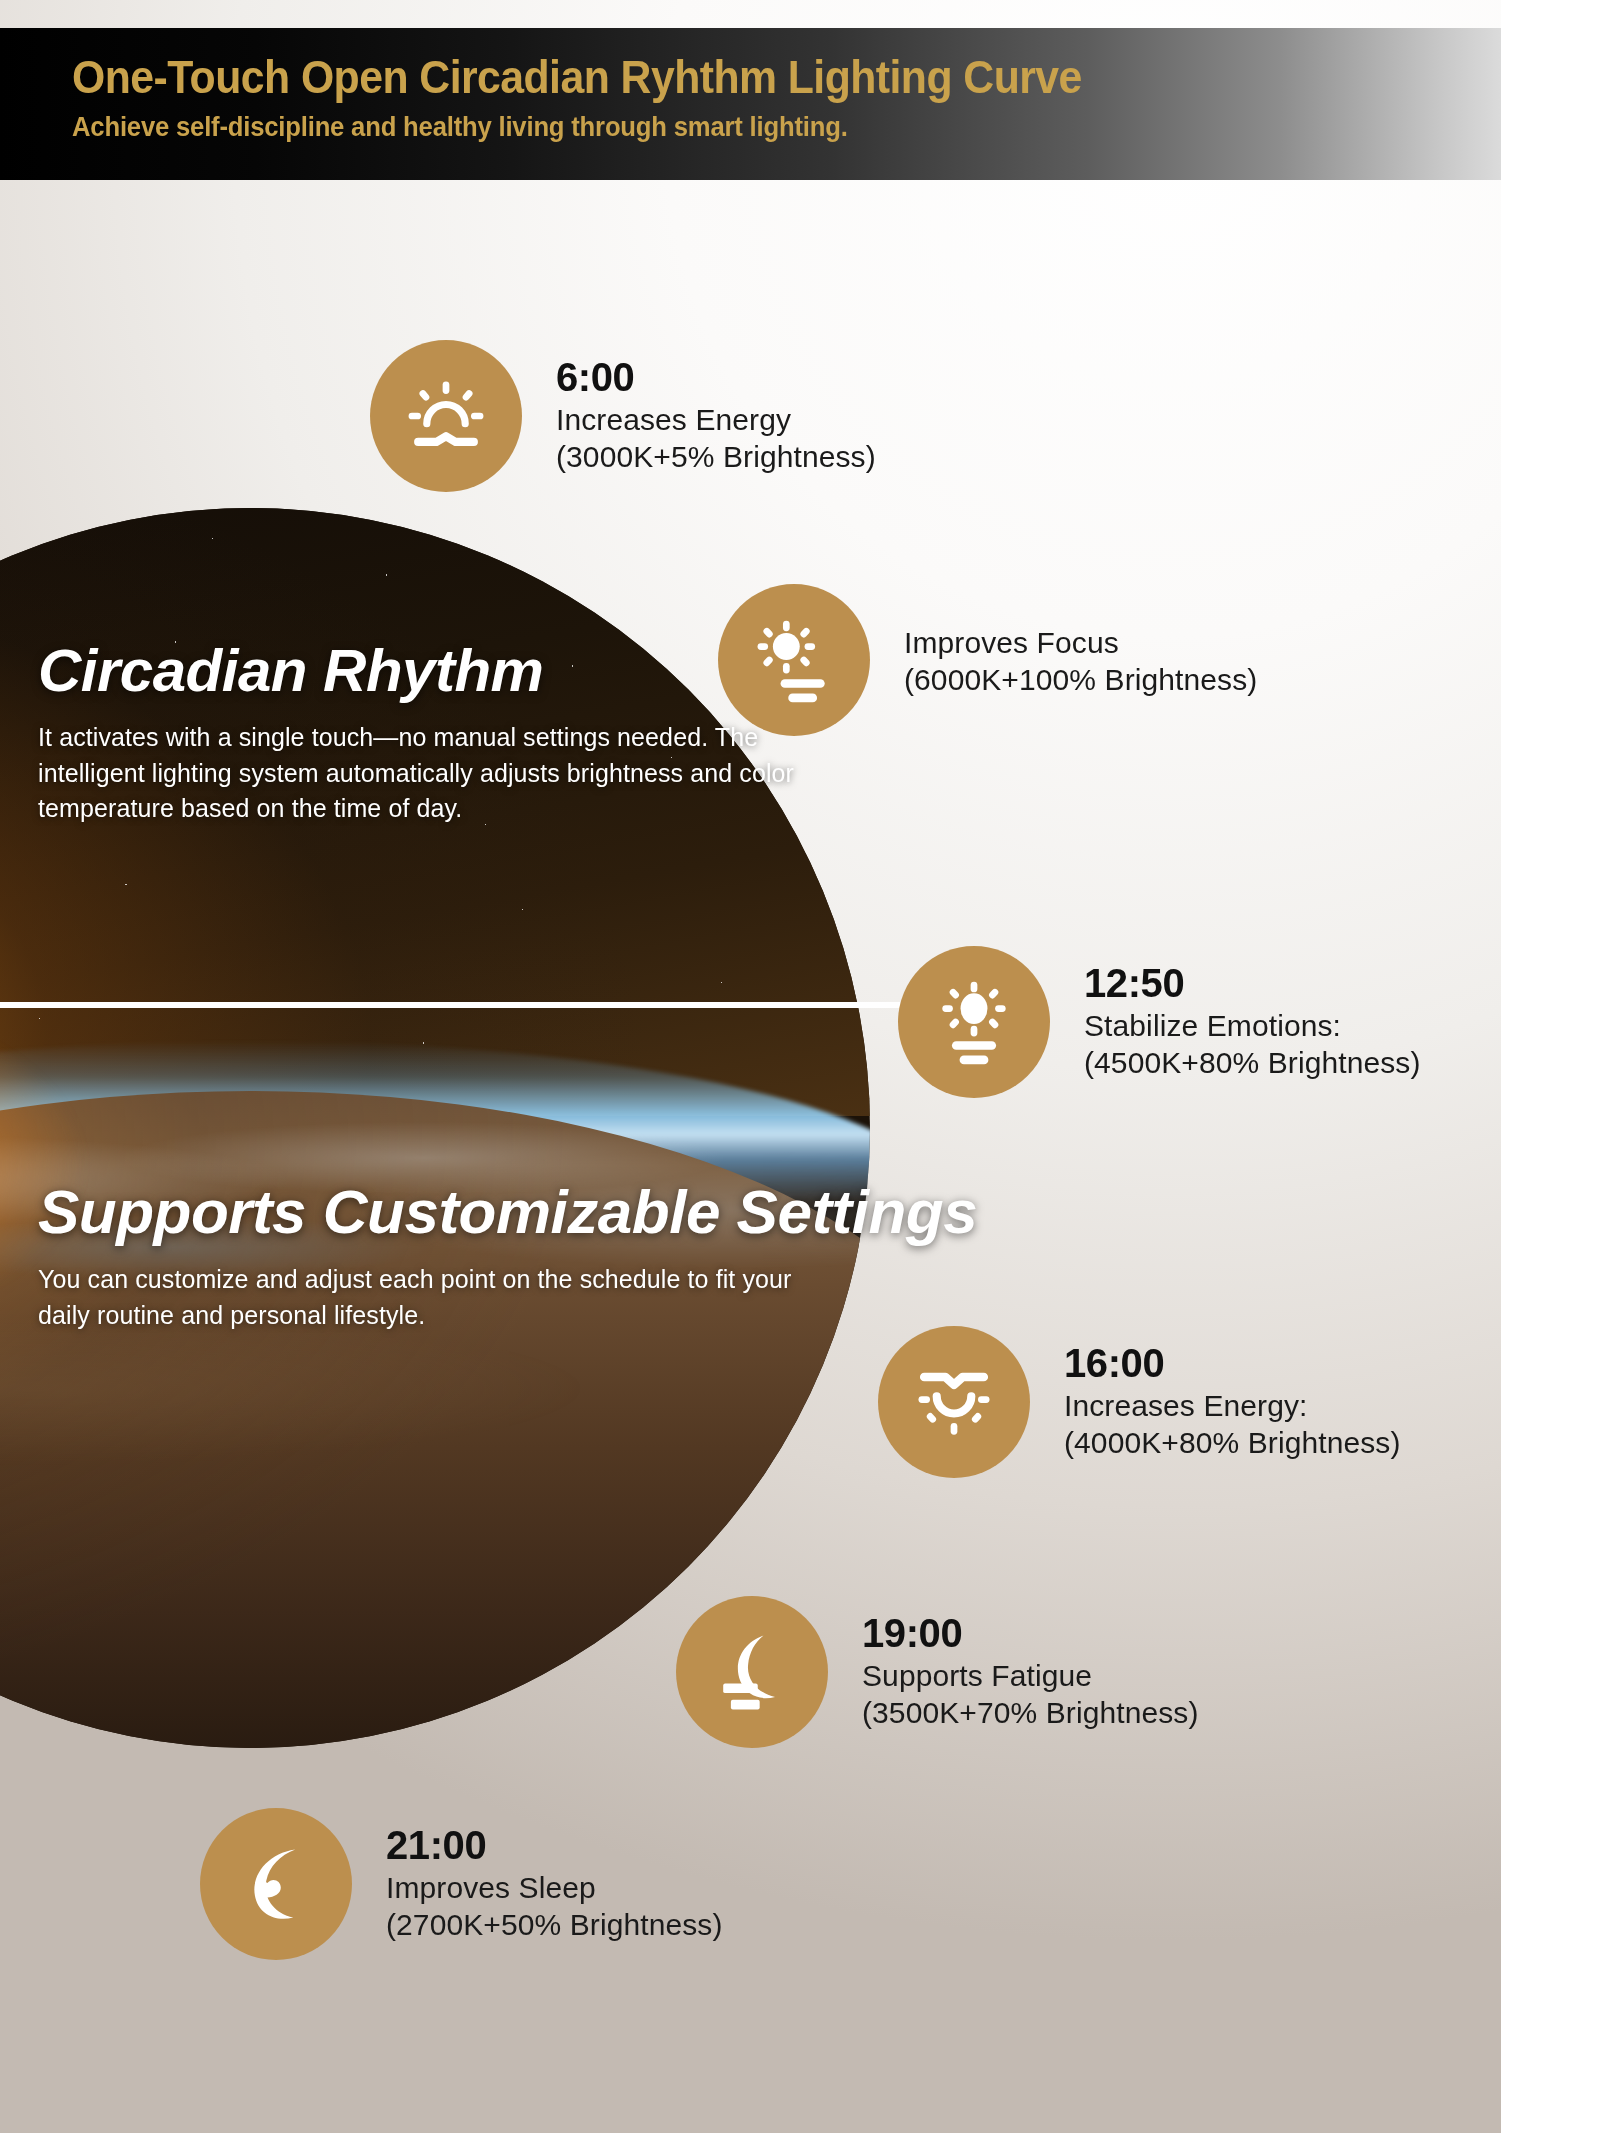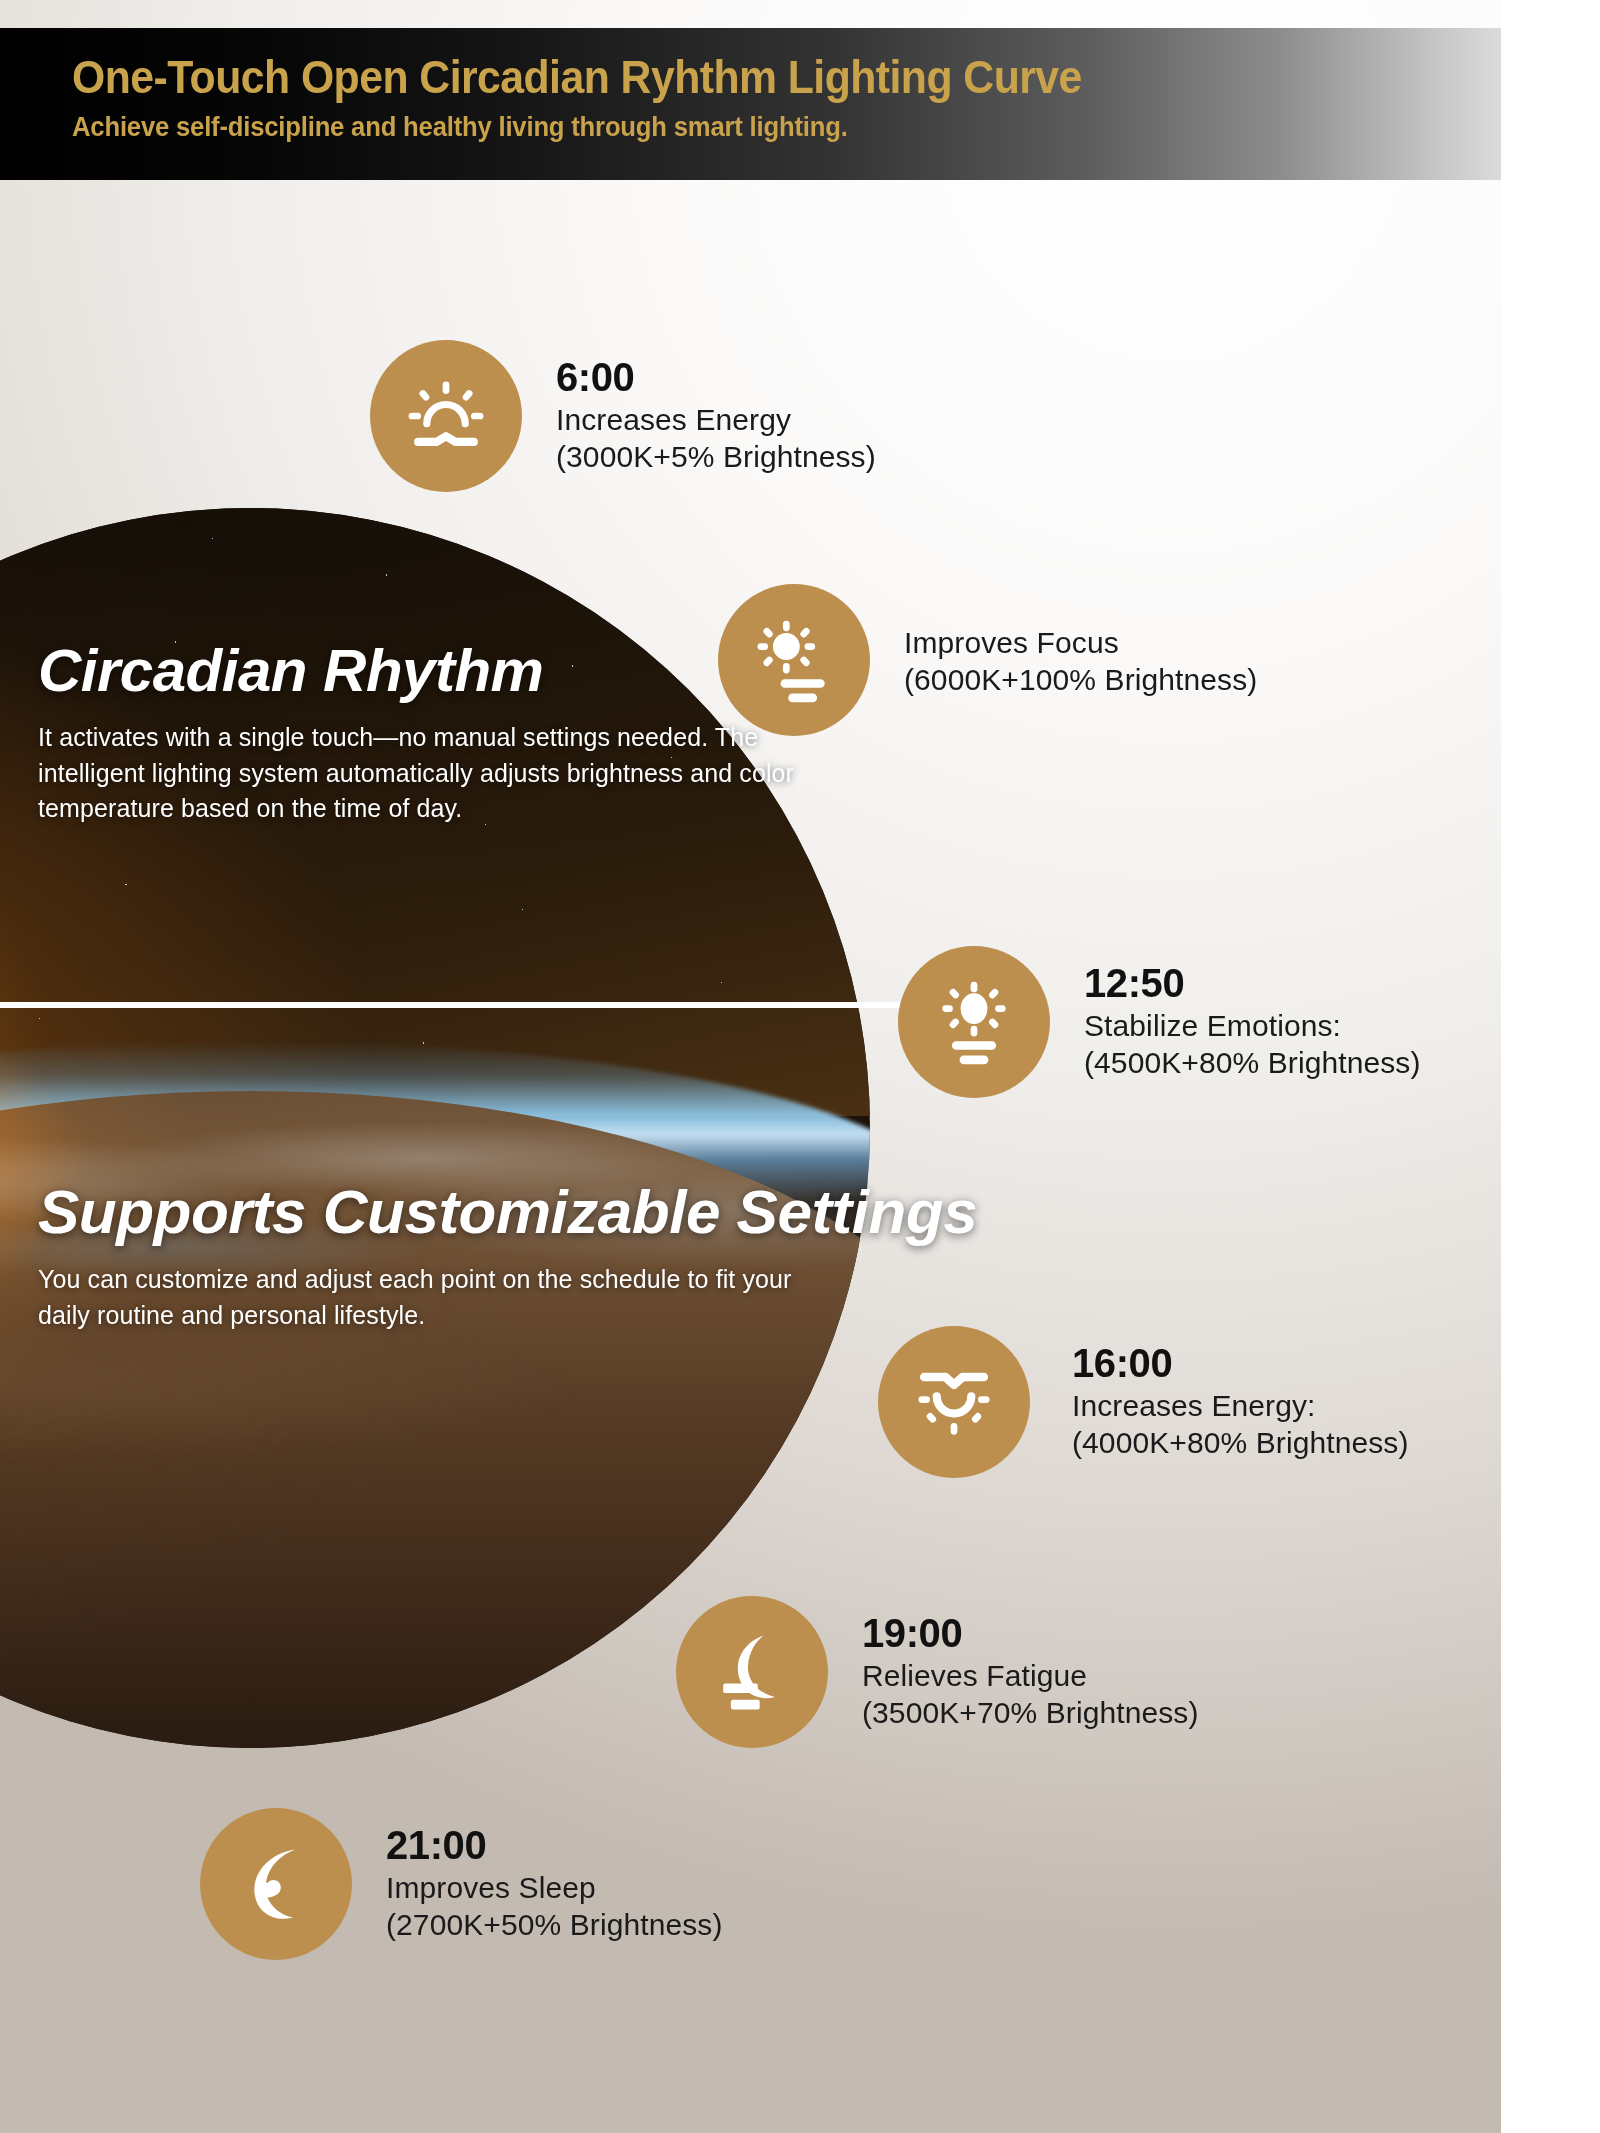--- a/index.html
+++ b/index.html
@@ -146,21 +146,21 @@
   }
   .tl .d1,.tl .d2{
     font-size:30px;color:#1a1a1a;line-height:1.22;font-weight:400;
     letter-spacing:.1px;white-space:nowrap;
   }
   .tl .d1{margin-top:4px;}
 
   #tl-0600{left:370px;top:340px;}
   #tl-0900{left:718px;top:584px;}
   #tl-1200{left:898px;top:946px;}
-  #tl-1600{left:878px;top:1326px;gap:8px;}
+  #tl-1600{left:878px;top:1326px;}
   #tl-1900{left:676px;top:1596px;}
   #tl-2100{left:200px;top:1808px;}
 
   #tl-0600 .txt,#tl-0900 .txt,#tl-1200 .txt,#tl-1600 .txt,#tl-1900 .txt,#tl-2100 .txt{margin-left:34px;}
 </style>
 </head>
 <body>
 
 <div class="page">
 
@@ -285,21 +285,21 @@
       <svg viewBox="0 0 100 100">
         <g fill="#ffffff">
           <path d="M62 12 C40 20 30 40 38 60 C44 74 58 80 74 76 C56 72 44 58 46 42 C47 30 53 19 62 12 Z"></path>
           <rect x="20" y="62" width="36" height="10" rx="2"></rect>
           <rect x="28" y="79" width="30" height="10" rx="2"></rect>
         </g>
       </svg>
     </div>
     <div class="txt">
       <div class="time">19:00</div>
-      <div class="d1">Relieves Fatigue</div>
+      <div class="d1">Supports Fatigue</div>
       <div class="d2">(3500K+70% Brightness)</div>
     </div>
   </div>
 
   <div class="tl" id="tl-2100">
     <div class="badge">
       <svg viewBox="0 0 100 100">
         <g fill="#ffffff">
           <path d="M70 14 C42 18 24 40 28 62 C31 80 48 90 68 85 C46 80 36 62 40 46 C43 32 54 20 70 14 Z"></path>
           <path d="M28 56 C28 48 36 44 41 49 C46 43 55 46 55 54 C55 60 48 64 41 64 C34 64 28 62 28 56 Z"></path>

